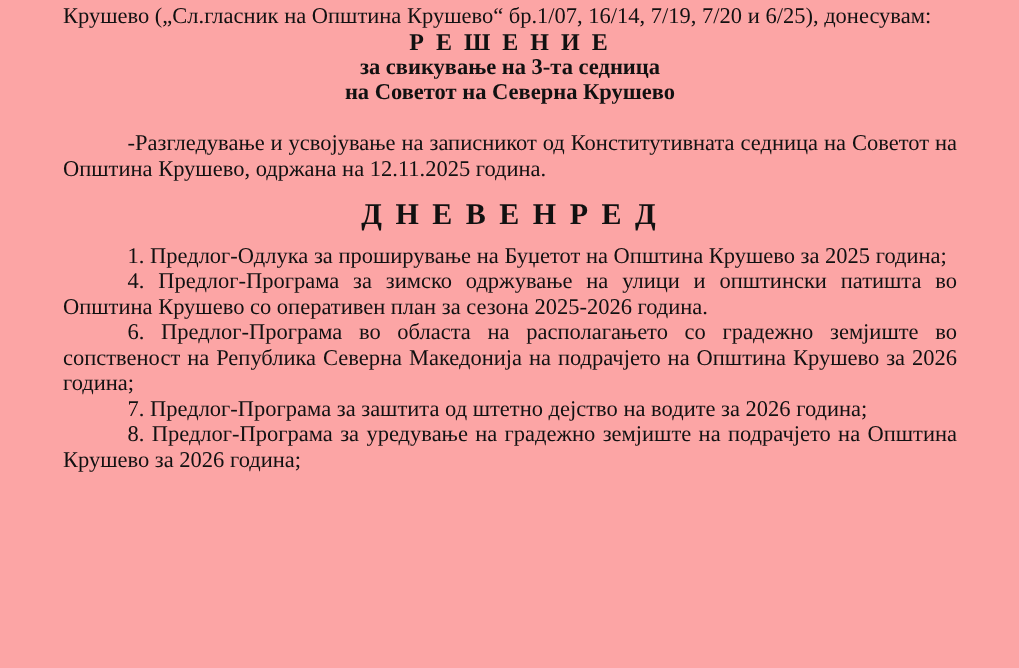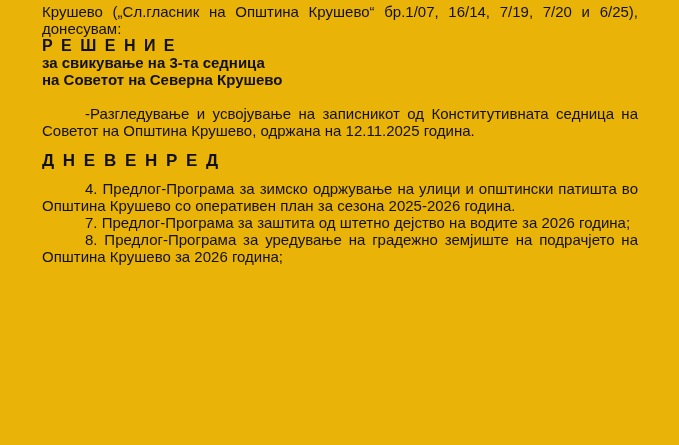--- a/index.html
+++ b/index.html
@@ -5,46 +5,47 @@
   html, body {
     margin: 0;
     padding: 0;
     background: #ffffff;
   }
   .page {
     position: relative;
     width: 679px;
     height: 445px;
     box-sizing: border-box;
-    background: #eab308;
+    background: #fca5a5;
     color: #111111;
-    font-family: Liberation Sans, sans-serif;
+    font-family: Liberation Serif, serif;
     font-size: 15px;
     line-height: 17px;
     padding: 3px 41px 0 42px;
     overflow: hidden;
   }
   .page p {
     margin: 0;
     text-align: justify;
   }
   .indent {
     text-indent: 43px;
   }
   .center-bold {
+    text-align: center;
     font-weight: bold;
     margin: 0;
   }
   .doc-title {
     letter-spacing: 2px;
     font-size: 16px;
   }
   .agenda-heading {
     letter-spacing: 2px;
-    font-size: 17px;
+    font-size: 20px;
     margin-top: 13px;
     margin-bottom: 11px;
   }
   .gap-above {
     margin-top: 17px !important;
   }
 </style>
 </head>
 <body>
 
@@ -56,17 +57,19 @@
 
   <div class="center-bold">за свикување на 3-та седница</div>
 
   <div class="center-bold">на Советот на Северна Крушево</div>
 
 
   <p class="indent gap-above">-Разгледување и усвојување на записникот од Конститутивната седница на Советот на Општина Крушево, одржана на 12.11.2025 година.</p>
 
   <div class="center-bold agenda-heading">Д Н Е В Е Н  Р Е Д</div>
 
+  <p class="indent">1. Предлог-Одлука за проширување на Буџетот на Општина Крушево за 2025 година;</p>
   <p class="indent">4. Предлог-Програма за зимско одржување на улици и општински патишта во Општина Крушево со оперативен план за сезона 2025-2026 година.</p>
+  <p class="indent">6. Предлог-Програма во областа на располагањето со градежно земјиште во сопственост на Република Северна Македонија на подрачјето на Општина Крушево за 2026 година;</p>
   <p class="indent">7. Предлог-Програма за заштита од штетно дејство на водите за 2026 година;</p>
   <p class="indent">8. Предлог-Програма за уредување на градежно земјиште на подрачјето на Општина Крушево за 2026 година;</p>
 
 </div>
 
 </body></html>

